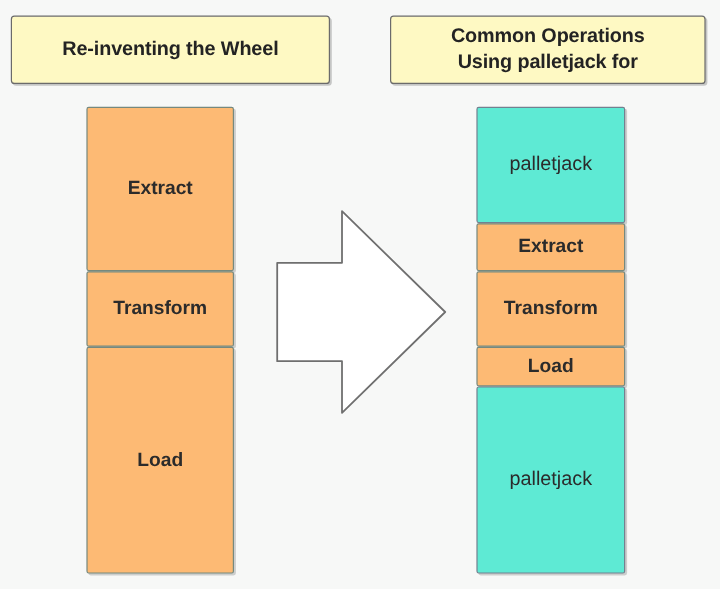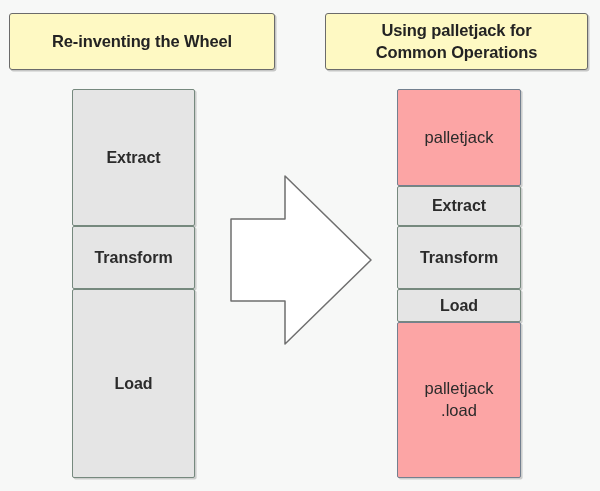--- a/index.html
+++ b/index.html
@@ -58,27 +58,27 @@
     border: 1.3px solid #77857d;
     border-radius: 2px;
     display: flex;
     align-items: center;
     justify-content: center;
     text-align: center;
     color: #2b2b2b;
     box-shadow: 1.6px 1.6px 0 rgba(0,0,0,0.17);
   }
   .block.green {
-    background: #e5e5e5;
+    background: #fdba74;
     border-color: #76897e;
     font-weight: bold;
     font-size: 16px;
   }
   .block.blue {
-    background: #fca5a5;
+    background: #5eead4;
     border-color: #73808f;
     font-weight: normal;
     font-size: 16.5px;
     line-height: 1.32;
   }
   .block .bline { display: block; }
 
   
   #blk-l-extract   { top: 0px;   height: 137px; }
   #blk-l-transform { top: 137px; height: 63px; }
@@ -107,22 +107,22 @@
 <div id="canvas">
 
   <div class="title-box" id="title-left">
     <div>
       <span class="tline">Re-inventing the Wheel</span>
     </div>
   </div>
 
   <div class="title-box" id="title-right">
     <div>
+      <span class="tline">Common Operations</span>
       <span class="tline">Using palletjack for</span>
-      <span class="tline">Common Operations</span>
     </div>
   </div>
 
   <div class="column" id="column-left">
     <div class="block green" id="blk-l-extract">
       <span>Extract</span>
     </div>
     <div class="block green" id="blk-l-transform">
       <span>Transform</span>
     </div>
@@ -148,18 +148,17 @@
     </div>
     <div class="block green" id="blk-r-transform">
       <span>Transform</span>
     </div>
     <div class="block green" id="blk-r-load">
       <span>Load</span>
     </div>
     <div class="block blue" id="blk-r-pj-load">
       <div>
         <span class="bline">palletjack</span>
-        <span class="bline">.load</span>
       </div>
     </div>
   </div>
 
 </div>
 
 </body></html>

